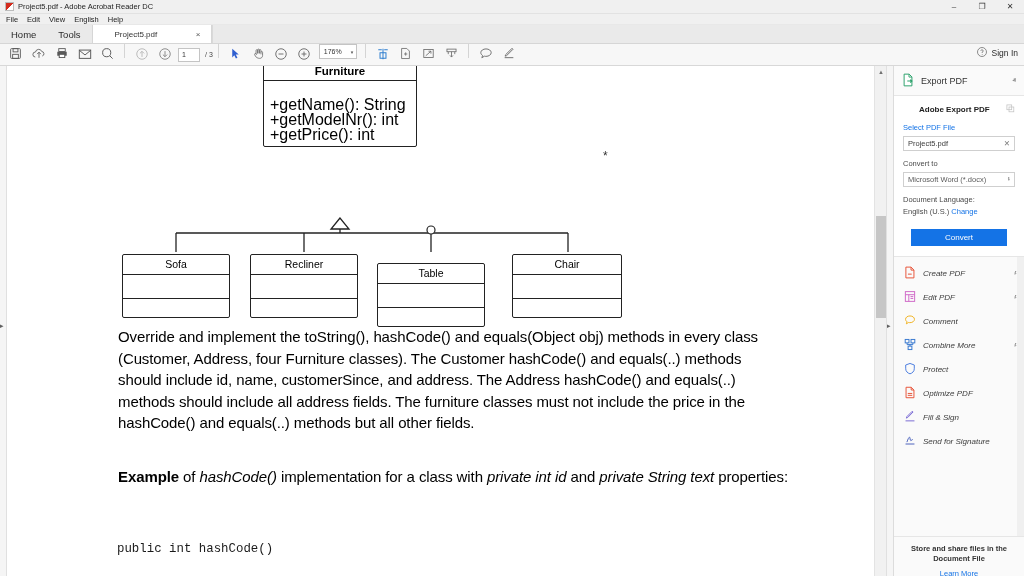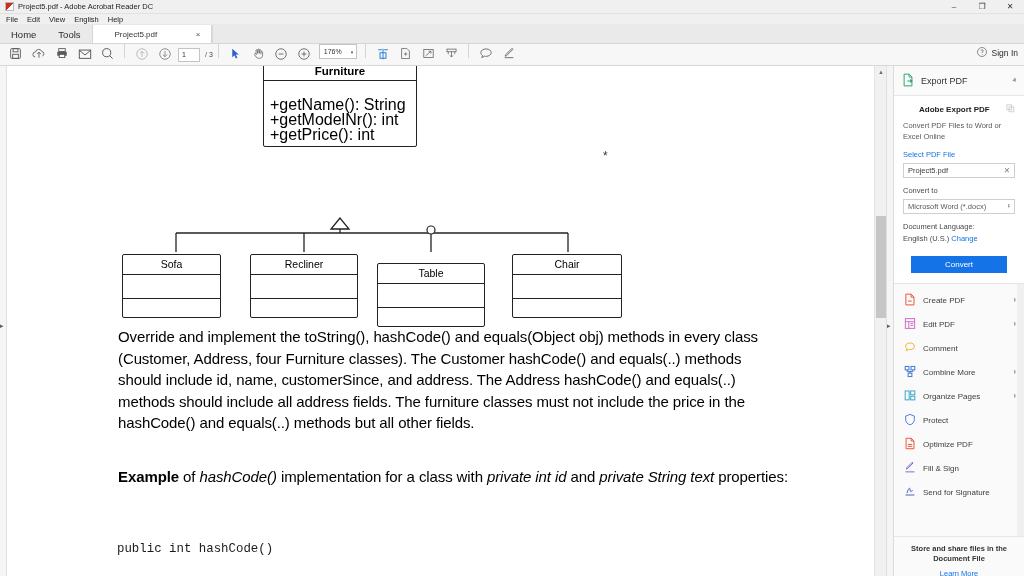--- a/index.html
+++ b/index.html
@@ -361,21 +361,21 @@
     margin: 13px auto 0;
     display: block;
     width: 96px; height: 17px;
     background: #1473e6;
     border-radius: 0;
     color: #fff;
     font-size: 8px;
     display: flex; align-items: center; justify-content: center;
   }
 
-  .rp-tools { padding: 4px 0 0; background: #fafafa; flex: 1; position: relative; }
+  .rp-tools { padding: 4px 0 0; background: #fafafa; flex: 1; position: relative; font-style: italic; }
   .rp-tool {
     height: 24px;
     display: flex; align-items: center;
     padding: 0 8px 0 10px;
   }
   .rp-tool .rp-t-label {
     font-size: 8px; color: #3c3c3c;
     margin-left: 7px; flex: 1; white-space: nowrap;
   }
   .rp-tool .rp-t-chev { font-size: 6px; color: #666; }
@@ -590,21 +590,21 @@
           <polygon points="223,16 214,27 232,27" fill="#fff" stroke="#222" stroke-width="1.3"></polygon>
           <path d="M223,27 L223,31" stroke="#222" stroke-width="1.3" fill="none"></path>
           <path d="M59,31 L451,31" stroke="#222" stroke-width="1.3" fill="none"></path>
           <path d="M59,31 L59,50" stroke="#222" stroke-width="1.3" fill="none"></path>
           <path d="M187,31 L187,50" stroke="#222" stroke-width="1.3" fill="none"></path>
           <path d="M314,31 L314,50" stroke="#222" stroke-width="1.3" fill="none"></path>
           <path d="M451,31 L451,50" stroke="#222" stroke-width="1.3" fill="none"></path>
           <circle cx="314" cy="28" r="4" fill="#fff" stroke="#222" stroke-width="1.2"></circle>
         </svg>
 
-        <div class="uml-box" style="left:115px; top:188px; width:99px;">
+        <div class="uml-box" style="left:115px; top:188px; width:108px;">
           <div class="uml-sub-title">Sofa</div>
           <div class="uml-sub-row"></div>
           <div class="uml-sub-row last"></div>
         </div>
         <div class="uml-box" style="left:243px; top:188px; width:108px;">
           <div class="uml-sub-title">Recliner</div>
           <div class="uml-sub-row"></div>
           <div class="uml-sub-row last"></div>
         </div>
         <div class="uml-box" style="left:370px; top:197px; width:108px;">
@@ -667,21 +667,20 @@
     <div class="rp-card">
       <div class="rp-title">
         <span>Adobe Export PDF</span>
         <span class="copy-ico">
           <svg width="9" height="9" viewBox="0 0 12 12" fill="none" stroke="#9a9a9a" stroke-width="1">
             <rect x="1.2" y="1.2" width="6.4" height="6.4"></rect>
               <rect x="4" y="4" width="6.4" height="6.4"></rect>
           </svg>
         </span>
       </div>
-      <div class="rp-sub">Convert PDF Files to Word or Excel Online</div>
 
       <div class="rp-link">Select PDF File</div>
       <div class="rp-field">
         <span>Project5.pdf</span>
         <span class="fx">✕</span>
       </div>
 
       <div class="rp-label">Convert to</div>
       <div class="rp-select">
         <span>Microsoft Word (*.docx)</span>
@@ -738,31 +737,20 @@
             <rect x="1.4" y="1.6" width="4.4" height="4"></rect>
               <rect x="8.2" y="1.6" width="4.4" height="4"></rect>
             <rect x="4.8" y="9.4" width="4.4" height="4"></rect>
               <path d="M3.6 5.6v2h6.8v-2M7 7.6v1.8"></path>
           </svg>
         </span>
         <span class="rp-t-label">Combine More</span>
         <span class="rp-t-chev">ⱛ</span>
       </div>
 
-      <div class="rp-tool">
-        <span>
-          <svg width="12" height="13" viewBox="0 0 14 15" fill="none" stroke="#3aa6c4" stroke-width="1.15">
-            <rect x="1.4" y="2.2" width="4.6" height="10.4"></rect>
-              <rect x="7.8" y="2.2" width="4.8" height="4.4"></rect>
-              <rect x="7.8" y="8.4" width="4.8" height="4.2"></rect>
-          </svg>
-        </span>
-        <span class="rp-t-label">Organize Pages</span>
-        <span class="rp-t-chev">ⱛ</span>
-      </div>
 
       <div class="rp-tool">
         <span>
           <svg width="12" height="13" viewBox="0 0 14 15" fill="none" stroke="#4c7ee0" stroke-width="1.15">
             <path d="M7 1.6 12 3.4v4.4c0 3-2.2 5.1-5 5.9-2.8-.8-5-2.9-5-5.9V3.4z"></path>
           </svg>
         </span>
         <span class="rp-t-label">Protect</span>
         <span class="rp-t-chev"></span>
       </div>

